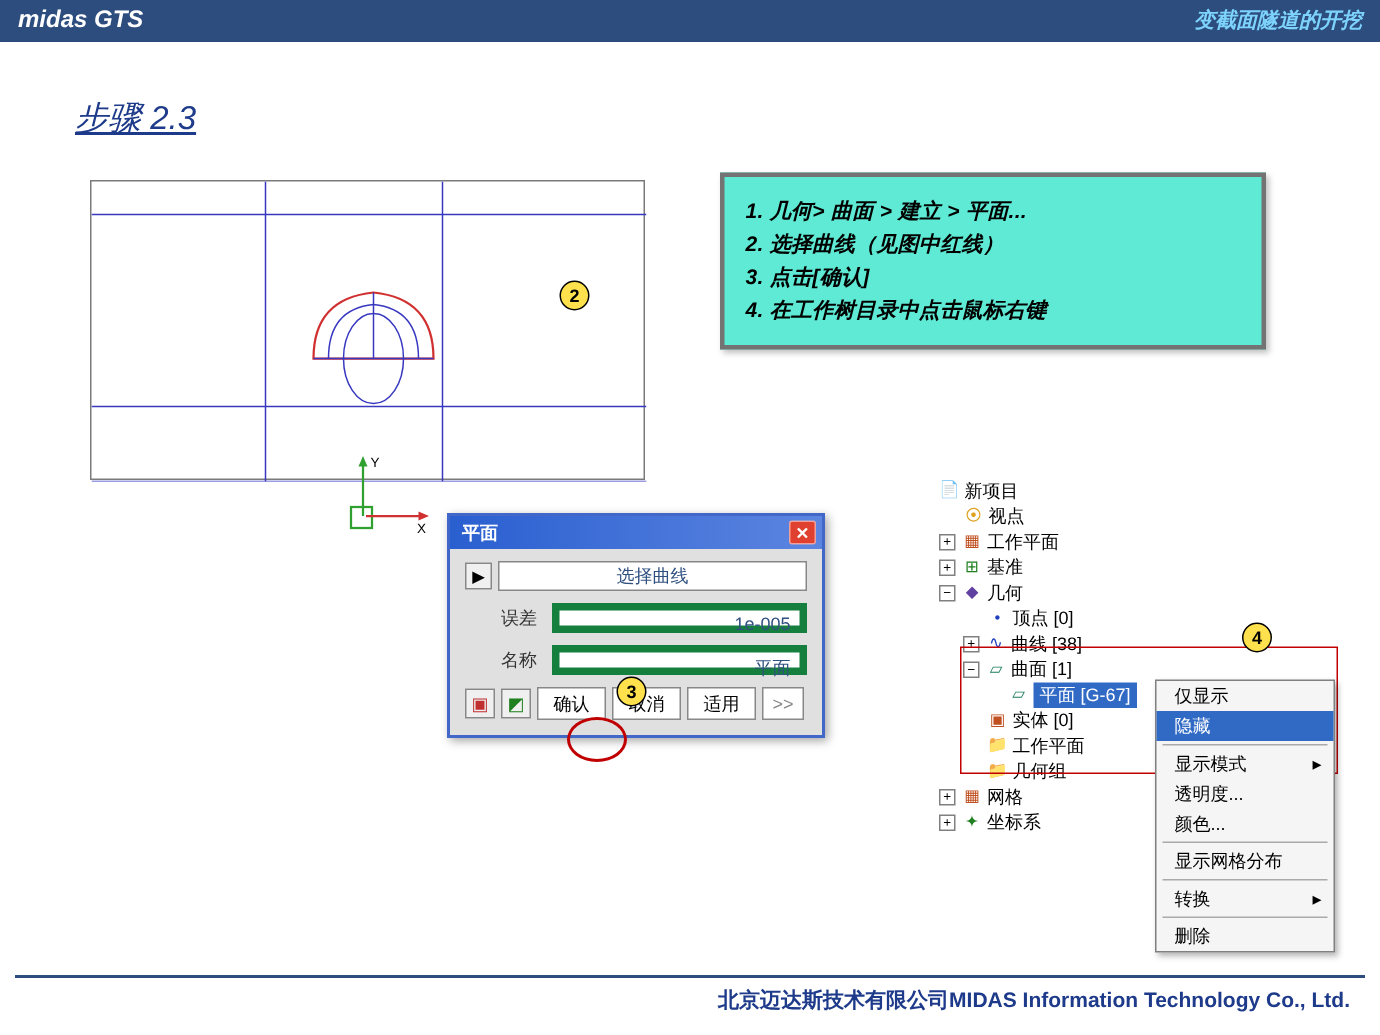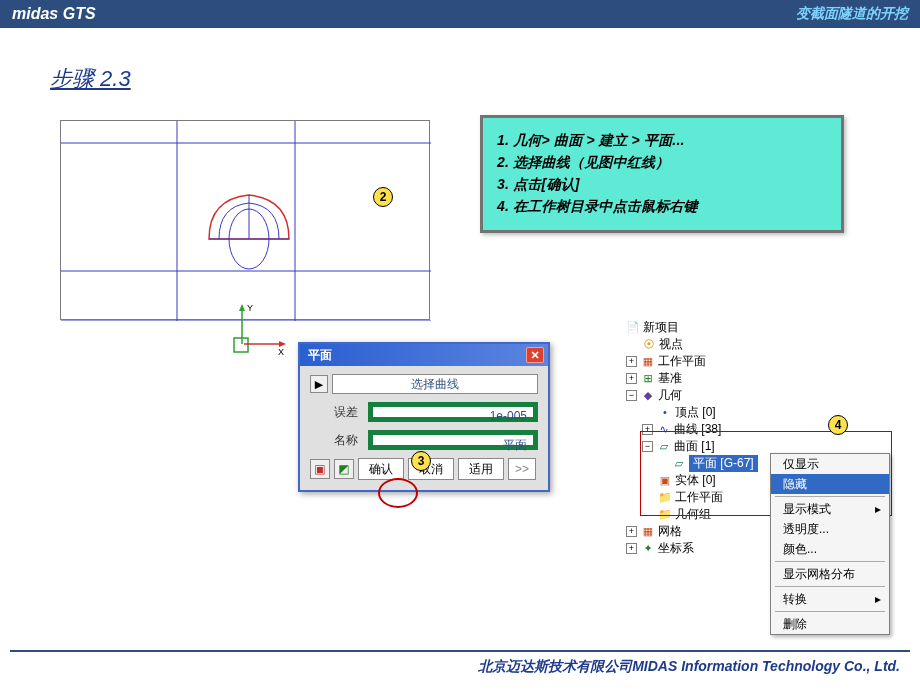--- a/index.html
+++ b/index.html
@@ -279,21 +279,20 @@
       bottom: 38px;
       left: 10px;
       right: 10px;
       height: 2px;
       background: #2c4d7e;
     }
     .footer-text {
       position: absolute;
       bottom: 14px;
       right: 20px;
-      font-style: italic;
       font-weight: bold;
       color: #1e3a8a;
       font-size: 14px;
     }
   </style>
 </head>
 <body>
 
 <div class="header">
   <span class="header-title">midas GTS</span>

